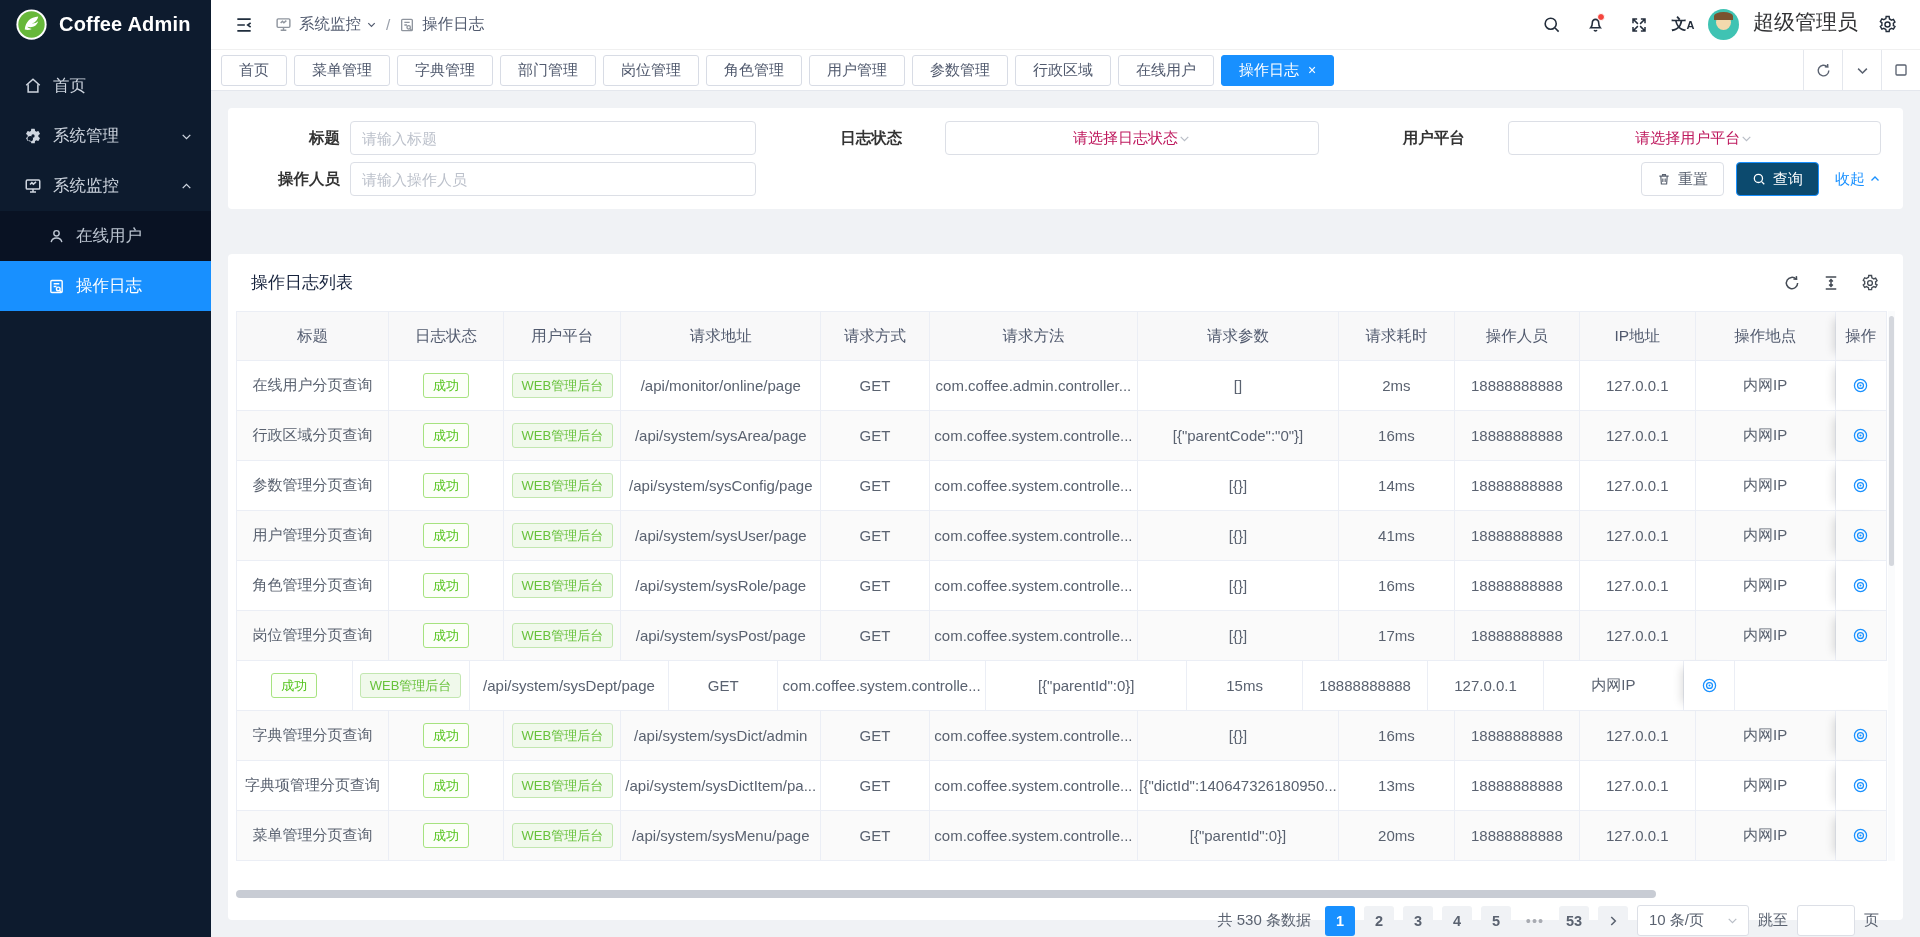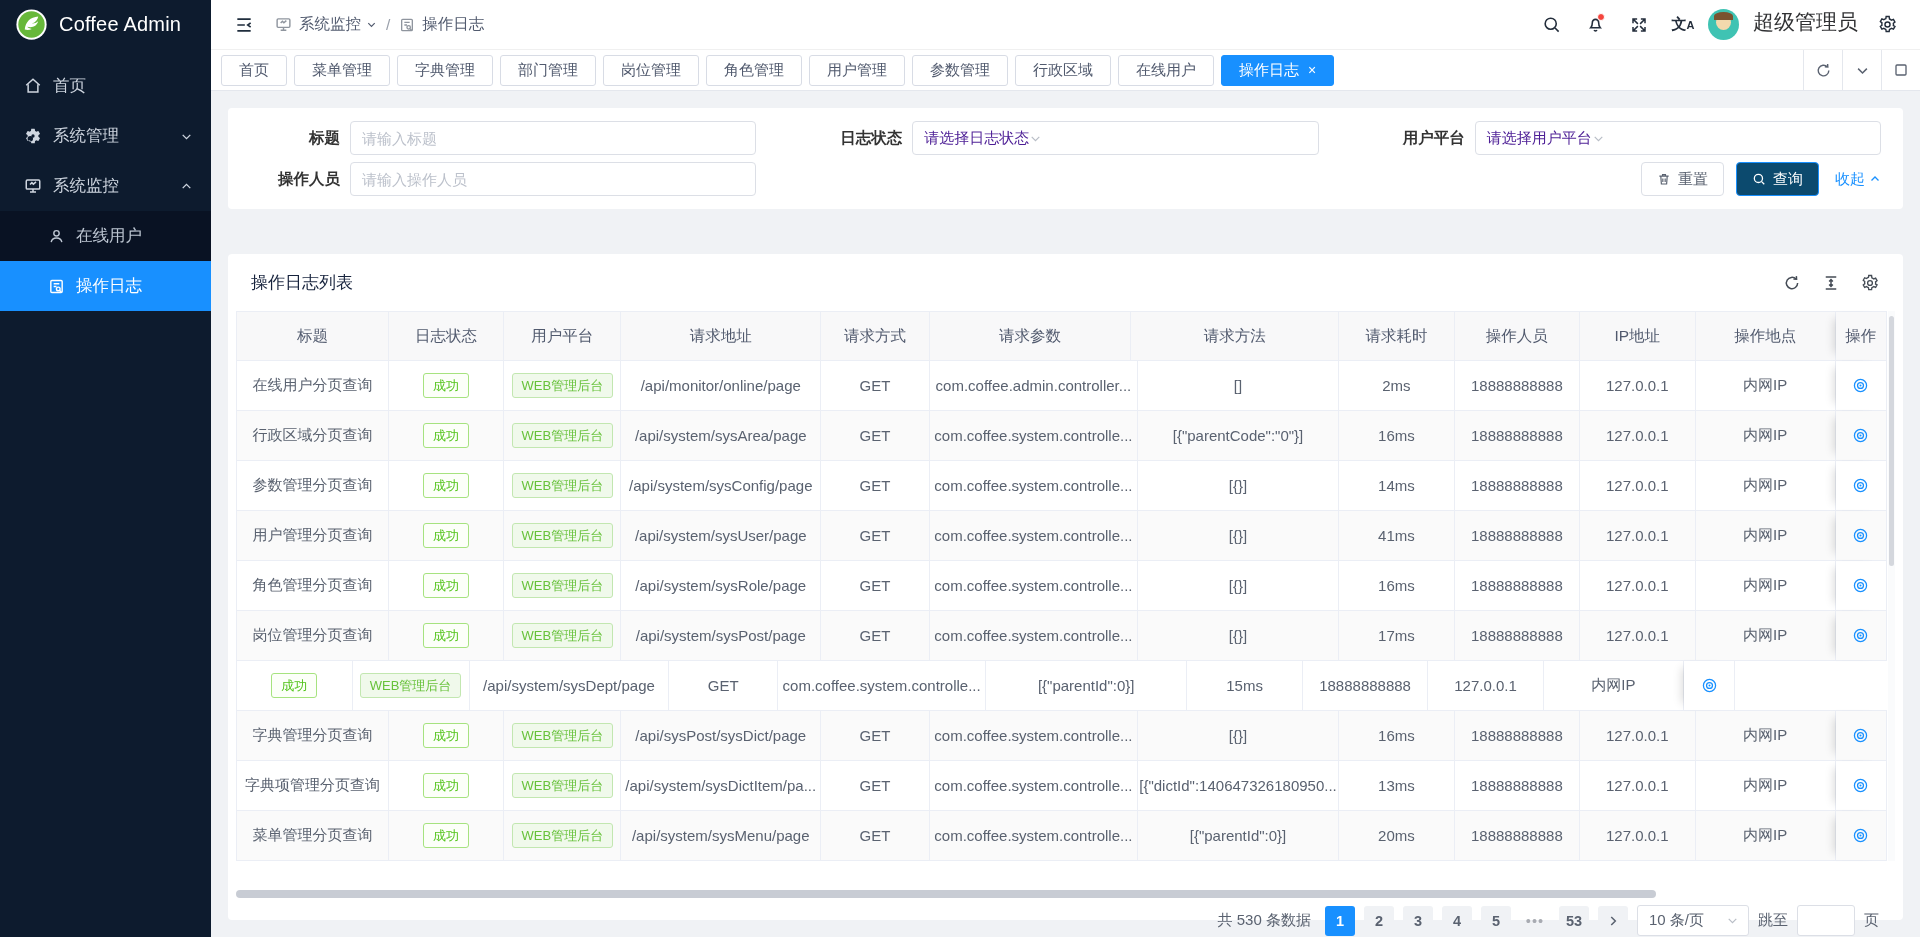--- a/index.html
+++ b/index.html
@@ -3,21 +3,21 @@
 <meta charset="utf-8">
 <style>
   * { box-sizing: border-box; margin: 0; padding: 0; }
   html,body { width:1920px; height:937px; overflow:hidden;
     font-family:"Liberation Sans","DejaVu Sans",sans-serif; font-size:15px; color:#303133; background:#f0f2f5; }
   .app { display:flex; width:100%; height:100%; }
 
   
   .sidebar { width:211px; height:100%; background:#0d1b2e; flex:0 0 211px; display:flex; flex-direction:column; }
   .logo { height:49px; display:flex; align-items:center; gap:11px; padding-left:15px; cursor:pointer; }
-  .logo-text { color:#fff; font-size:20px; font-weight:normal; letter-spacing:.2px; }
+  .logo-text { color:#fff; font-size:20px; font-weight:bold; letter-spacing:.2px; }
   .menu { padding-top:12px; }
   .menu-item { height:50px; display:flex; align-items:center; gap:11px; padding:0 18px 0 24px; color:#cfd6e0; font-size:16.5px; cursor:pointer; }
   .menu-item svg { flex:0 0 auto; }
   .menu-item .grow { flex:1; }
   .submenu { background:#091223; }
   .sub-item { height:50px; display:flex; align-items:center; gap:11px; padding-left:48px; color:#bdc6d2; font-size:16.5px; cursor:pointer; }
   .sub-item.active { background:#1890ff; color:#fff; }
 
   
   .main { flex:1; display:flex; flex-direction:column; min-width:0; }
@@ -53,21 +53,21 @@
   .card { background:#fff; border-radius:4px; }
 
   
   .search-card { padding:13px 22px 13px 12px; }
   .form-grid { display:grid; grid-template-columns:1fr 1fr 1fr; column-gap:46px; row-gap:7px; }
   .field { display:flex; align-items:center; }
   .field label { width:110px; text-align:right; padding-right:10px; font-size:15.5px; font-weight:600; color:#333; flex:0 0 110px; }
   .ctrl { flex:1; height:34px; border:1px solid #dcdfe6; border-radius:4px; background:#fff; display:flex; align-items:center; padding:0 11px; font-size:15px; }
   input.ctrl { color:#303133; }
   input.ctrl::placeholder { color:#bcc1cb; }
-  .select { justify-content:flex-start; color:#4c1d95; cursor:pointer; }
+  .select { justify-content:center; color:#be185d; cursor:pointer;margin-left:33px; }
   .select .chev { color:#b8bdc6; display:flex; }
   .actions { grid-column:2 / 4; display:flex; align-items:center; justify-content:flex-end; gap:12px; }
   .btn { height:34px; display:inline-flex; align-items:center; gap:7px; padding:0 15px; border-radius:4px; font-size:15px; cursor:pointer; border:1px solid #dcdfe6; background:#fff; color:#5a6270; }
   .btn-primary { background:#0c4a6e; border-color:#1890ff; color:#fff;text-align:right; }
   .link-collapse { color:#1890ff; font-size:15px; display:inline-flex; align-items:center; gap:4px; cursor:pointer; margin-left:4px; }
 
   
   .table-card { flex:1; display:flex; flex-direction:column; min-height:0;margin-top:28px; }
   .card-head { height:57px; display:flex; align-items:center; padding:0 24px 0 23px; flex:0 0 57px; }
   .card-title { font-size:17px; color:#17233d; font-weight:550; }
@@ -413,23 +413,23 @@
                 <div class="cell th c0">标题</div>
 
                 <div class="cell th c1">日志状态</div>
 
                 <div class="cell th c2">用户平台</div>
 
                 <div class="cell th c3">请求地址</div>
 
                 <div class="cell th c4">请求方式</div>
 
+                <div class="cell th c5">请求方法</div>
+
                 <div class="cell th c6">请求参数</div>
-
-                <div class="cell th c5">请求方法</div>
 
                 <div class="cell th c7">请求耗时</div>
 
                 <div class="cell th c8">操作人员</div>
 
                 <div class="cell th c9">IP地址</div>
 
                 <div class="cell th c10">操作地点</div>
 
                 <div class="cell th c11">操作</div>
@@ -625,21 +625,21 @@
                 </div>
 
                 <div class="trow c7">
                   <div class="cell c0">字典管理分页查询</div>
                   <div class="cell c1">
                     <span class="tag tag-success">成功</span>
                   </div>
                   <div class="cell c2">
                     <span class="tag tag-plain">WEB管理后台</span>
                   </div>
-                  <div class="cell c3">/api/sysPost/sysDict/page</div>
+                  <div class="cell c3">/api/system/sysDict/admin</div>
                   <div class="cell c4">GET</div>
                   <div class="cell c5">com.coffee.system.controlle...</div>
                   <div class="cell c6">[{}]</div>
                   <div class="cell c7">16ms</div>
                   <div class="cell c8">18888888888</div>
                   <div class="cell c9">127.0.0.1</div>
                   <div class="cell c10">内网IP</div>
                   <div class="cell c11">
                     <span class="eye-btn">
                       <svg width="17" height="17" viewBox="0 0 24 24" fill="none" stroke="currentColor" stroke-width="1.8">

